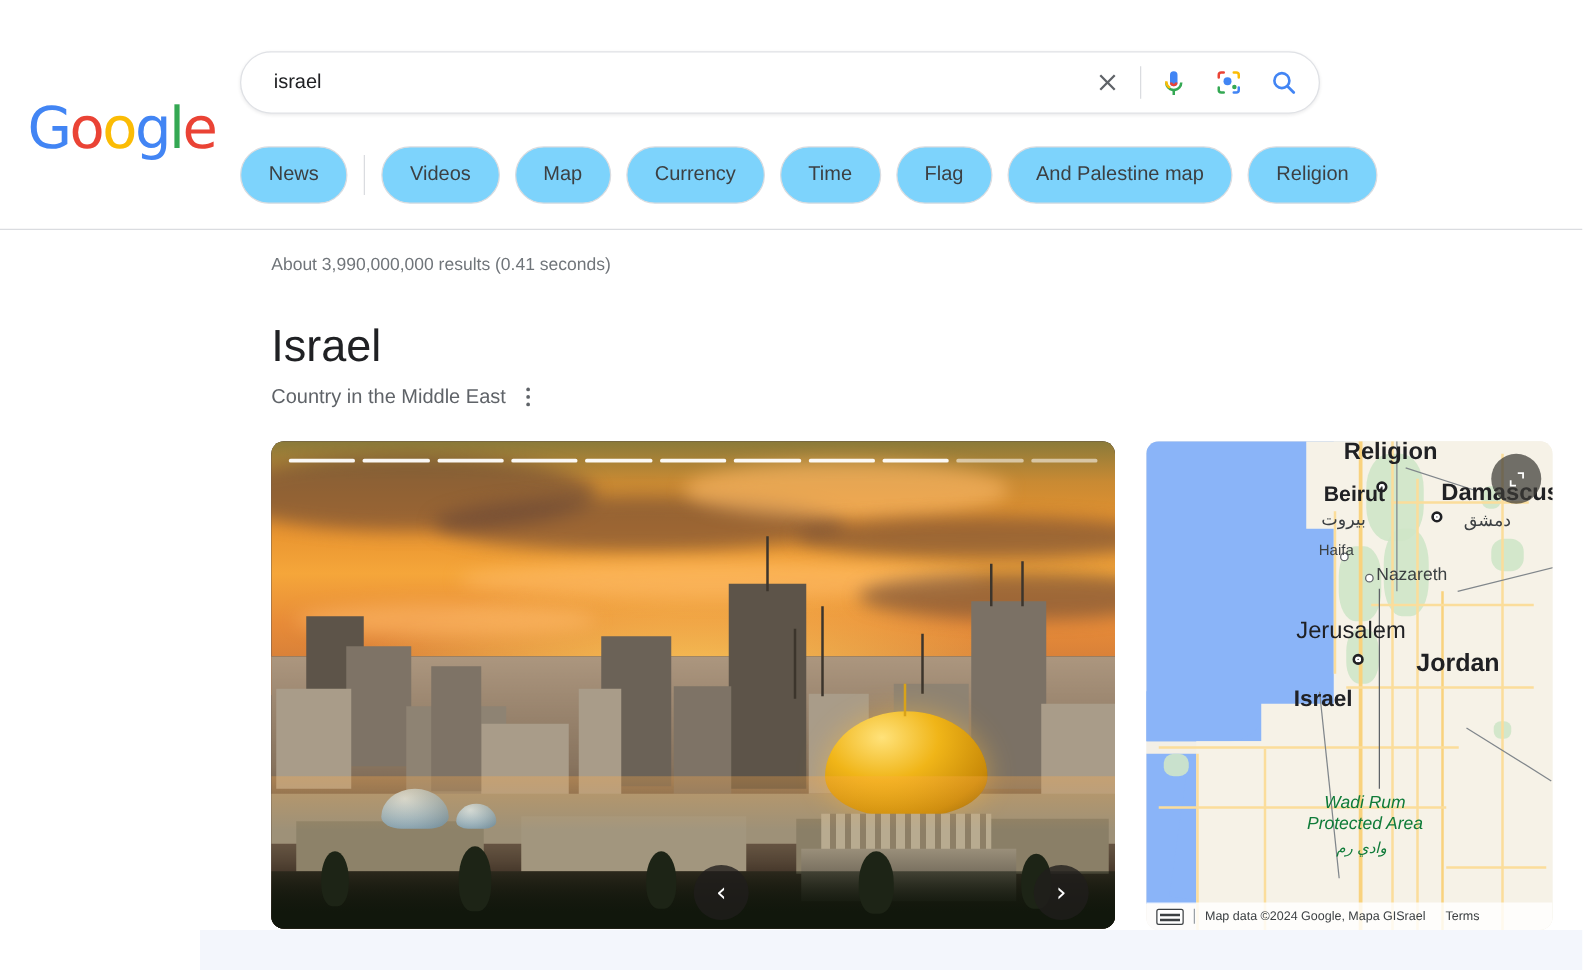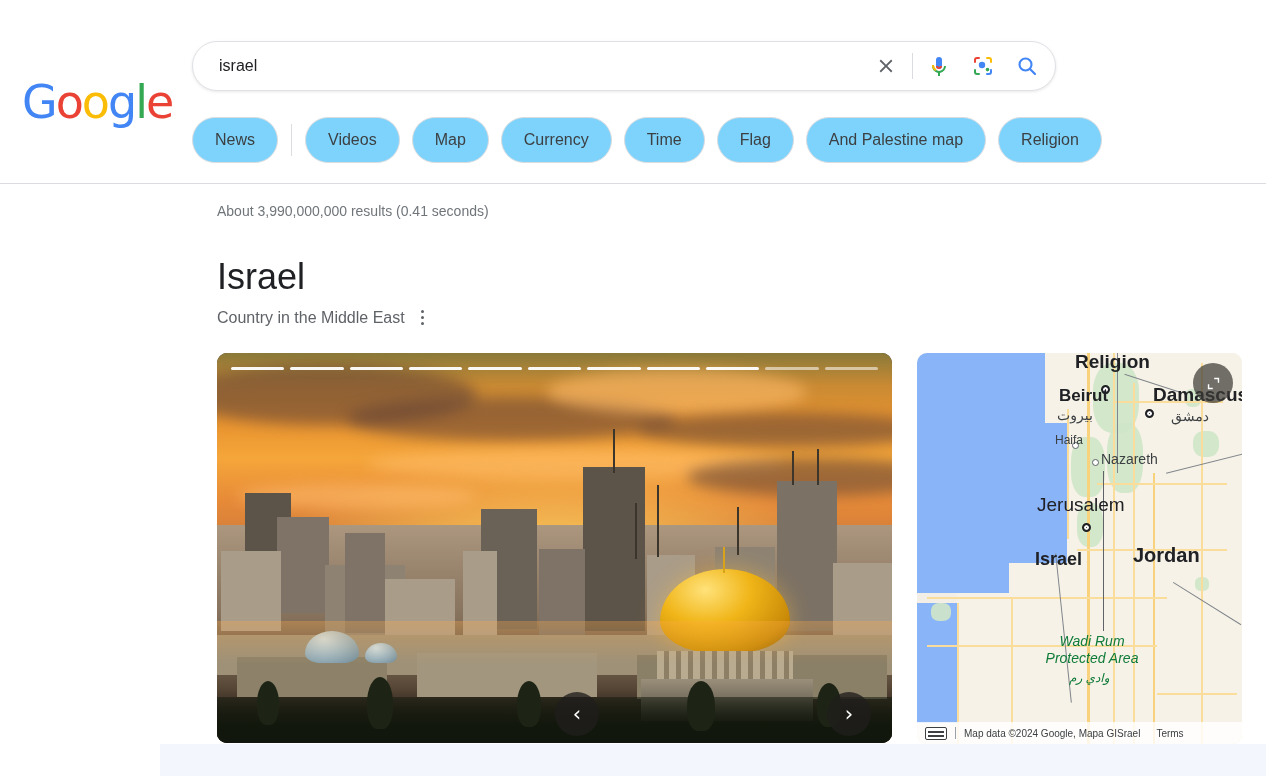--- a/index.html
+++ b/index.html
@@ -421,21 +421,21 @@
       <div class="city-dot filled" style="left:165px; top:170px;"></div>
 
       <div class="mlabel country" style="left:158px; top:-2px; font-size:19px;">Religion</div>
       <div class="mlabel country" style="left:142px; top:33px; font-size:17px;">Beirut</div>
       <div class="mlabel ar" style="left:140px; top:54px; font-size:14px;">بيروت</div>
       <div class="mlabel country" style="left:236px; top:31px; font-size:19px;">Damascus</div>
       <div class="mlabel ar" style="left:254px; top:55px; font-size:14px;">دمشق</div>
       <div class="mlabel city" style="left:138px; top:80px; font-size:12px; color:#3c4043;">Haifa</div>
       <div class="mlabel city" style="left:184px; top:98px; font-size:14px; color:#3c4043;">Nazareth</div>
       <div class="mlabel city" style="left:120px; top:141px; font-size:19px;text-align:center;">Jerusalem</div>
-      <div class="mlabel country" style="left:216px; top:167px; font-size:20px;margin-top:24px;">Jordan</div>
+      <div class="mlabel country" style="left:216px; top:167px; font-size:20px;">Jordan</div>
       <div class="mlabel country" style="left:118px; top:196px; font-size:18px;">Israel</div>
       <div class="mlabel park" style="left:110px; top:280px; font-size:14px; width:130px; line-height:17px; white-space:pre-line;">Wadi Rum
 Protected Area</div>
       <div class="mlabel park" style="left:152px; top:318px; font-size:12px;">وادي رم</div>
 
       <div class="map-expand">
         <svg width="17" height="17" viewBox="0 0 24 24">
           <path d="M20 4h-7v2h5v5h2V4zM4 20h7v-2H6v-5H4v7z" fill="#ffffff"></path>
         </svg>
       </div>

